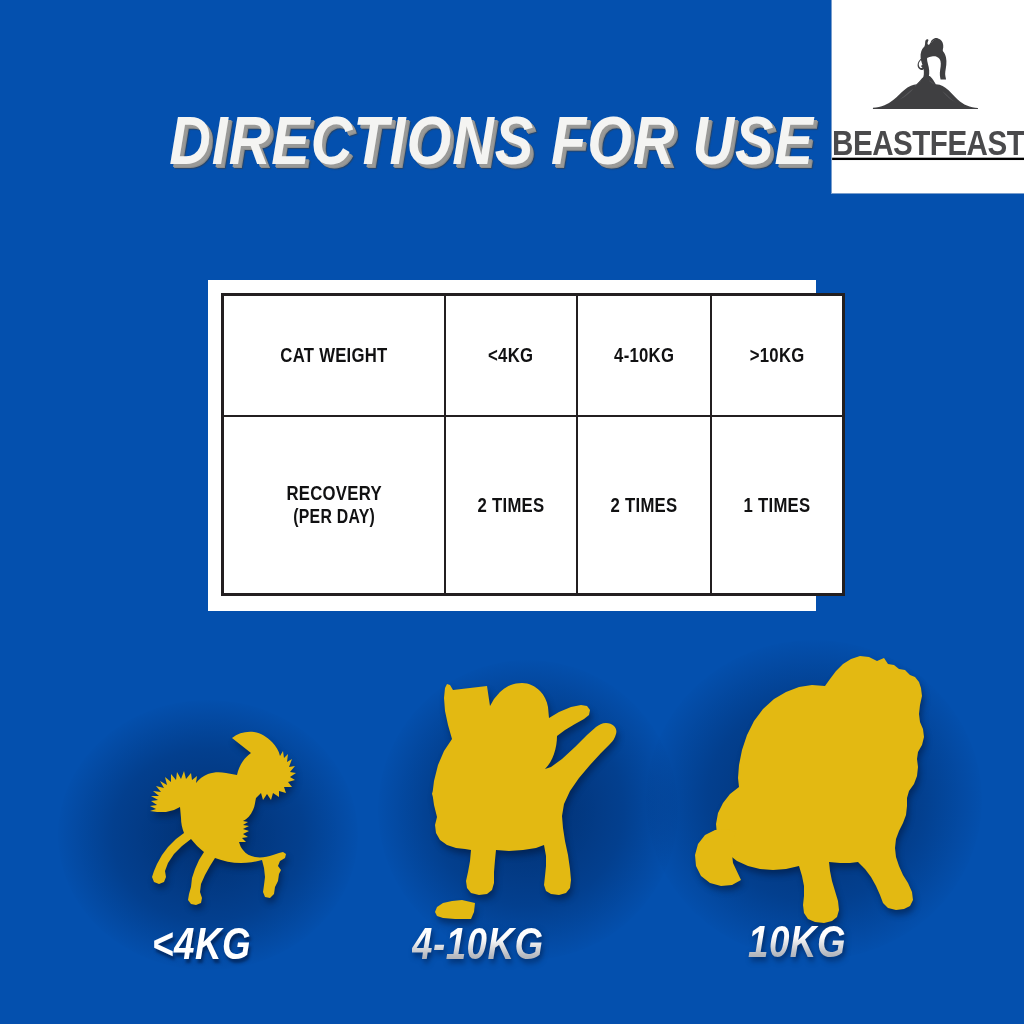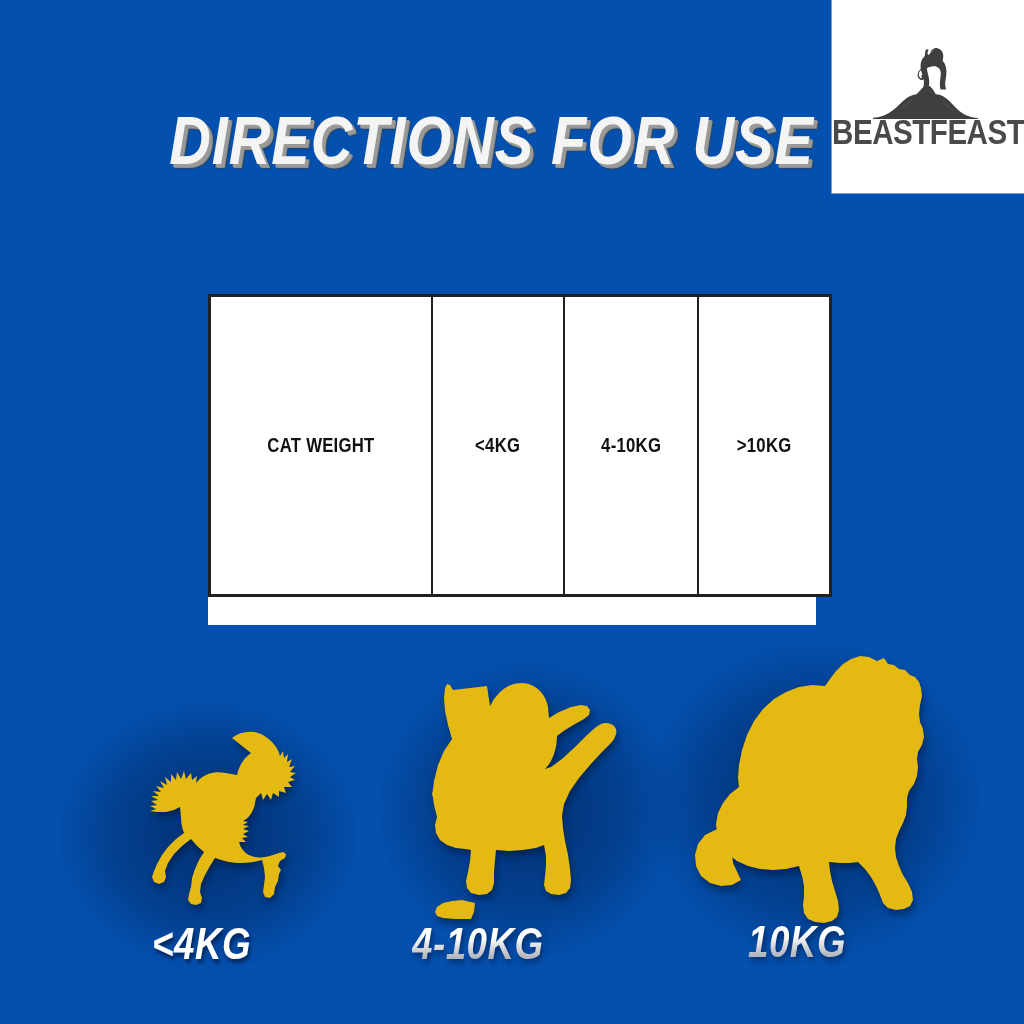--- a/index.html
+++ b/index.html
@@ -37,21 +37,22 @@
     align-items: center;
     justify-content: center;
     box-shadow: 0 0 0 1px rgba(200,210,225,0.6);
   }
   #logo-inner {
     width: 170px;
     height: 120px;
     display: flex;
     flex-direction: column;
     align-items: center;
-    justify-content: center;
+    justify-content: space-between;
+    text-decoration: underline;
   }
   #logo-mark { display: block; }
   #logo-word {
     font-family: "Liberation Sans", sans-serif;
     font-weight: 700;
     font-size: 29px;
     letter-spacing: -0.5px;
     color: #4a4a4c;
     line-height: 1;
     margin-top: -4px;
@@ -83,26 +84,26 @@
        4px 4px 0 #8e8e8c,
        5px 5px 1px rgba(60,60,60,0.55);
     white-space: nowrap;
     margin-left: -40px;
   }
 
   
   #table-card {
     position: absolute;
     left: 208px;
-    top: 294px;
+    top: 280px;
     width: 608px;
     height: 331px;
     background: #ffffff;
     box-sizing: border-box;
-    padding: 0;
+    padding: 13px;
   }
   #feed-table {
     width: 580px;
     height: 303px;
     border-collapse: collapse;
     table-layout: fixed;
     border: 3px solid #231f20;
     box-sizing: border-box;
     background: #ffffff;
   }
@@ -215,20 +216,34 @@
           <td class="v1">
             <span class="cond">&lt;4KG</span>
           </td>
           <td class="v2">
             <span class="cond">4-10KG</span>
           </td>
           <td class="v3">
             <span class="cond">&gt;10KG</span>
           </td>
         </tr>
+        <tr class="r3">
+          <td class="label-cell">
+            <span class="cond"><span>RECOVERY</span><span class="sub">(PER DAY)</span></span>
+          </td>
+          <td class="v1">
+            <span class="cond">2 TIMES</span>
+          </td>
+          <td class="v2">
+            <span class="cond">2 TIMES</span>
+          </td>
+          <td class="v3">
+            <span class="cond">1 TIMES</span>
+          </td>
+        </tr>
       </tbody>
     </table>
   </div>
 
   <svg class="dog" id="dog-small" viewBox="0 0 230 200" aria-hidden="true">
     <path fill="#E3B912" d="M148 10c6-5 14-7 22-6 7 1 13 5 18 10 4 4 7 9 8 14l3-5 1 7 4-4-1 8 5-3-3 8 6-1-5 6 6 1-6 4 5 3-7 2 4 5-8 0 2 6-7-2 0 6-6-4-2 7-4-6-4 6-2-7-5 5c-1 4-1 8-3 12-2 5-6 9-10 11l5 1-5 3 6 1-6 3 6 2-6 3 5 3-6 1 4 4-7 0c1 3 2 6 4 8 3 4 7 6 12 7 6 1 12 0 18-2l6-2 4-1 3 2-1 4-5 3-2 5 3 4-2 4-1 7-3 6-1 7-4 4-5-1-2-5 1-7 1-8-1-9-2-8c-7 2-14 3-21 3-9 0-18-2-26-5l-5 8-5 9-4 9-1 8 2 6-1 5-5 2-5-1-3-4 1-6 2-7 1-9 3-9 4-9 5-8c-5-4-9-8-13-13l-9 7-8 8-6 9-3 8 1 6-2 5-5 2-5-2-2-5 2-6 3-7 5-9 6-8 8-8 8-6c-2-5-3-10-3-15l-1-11-6 3-8 2-9 0-7-1 6-2-6-3 7-1-6-4 7-1-7-4 8 0-6-5 8 1-5-6 8 2-4-7 7 4-2-8 6 5v-8l5 6 1-8 4 7 3-8 2 8 5-6 1 7 5-4-1 7c3-4 7-7 12-9 6-2 12-2 18-1l11 2c1-5 3-10 6-14 2-3 5-6 8-8z"></path>
   </svg>
 
   <svg class="dog" id="dog-medium" viewBox="0 0 196 258" aria-hidden="true">
     <path fill="#E3B912" d="M63 14l3 20 4-7 6-7c6-6 14-9 22-9 7 0 13 3 18 8 4 4 7 10 8 16l1 11 10-6 12-5 10-2 6 1 3 4-1 5-5 4-9 5-10 6-8 6c0 6-1 12-3 18-2 6-5 11-9 15l6-2 11-8 13-12 12-12 9-8c3-2 6-4 10-4 3 0 6 1 8 3 2 2 3 5 2 8-1 4-3 7-6 10l-9 9-11 12-11 13-9 13-6 13-2 12 1 12 2 13 3 14 2 14 1 11-1 8-4 5-7 2-8-1-5-3-2-6 1-9 1-10v-10l-2-11-8 3-13 2-14 1-13-1-1 10-1 12v11l-2 7-5 4-8 1-8-2-4-5-1-7 2-9 2-11 1-11-6-1-9-1-9-3-7-5-4-7-1-8 2-8-3-12-2-14V125l2-16 4-16 6-14 8-12-4-14-3-14-1-13 1-10 2-4 3 1 3 5z"></path>

